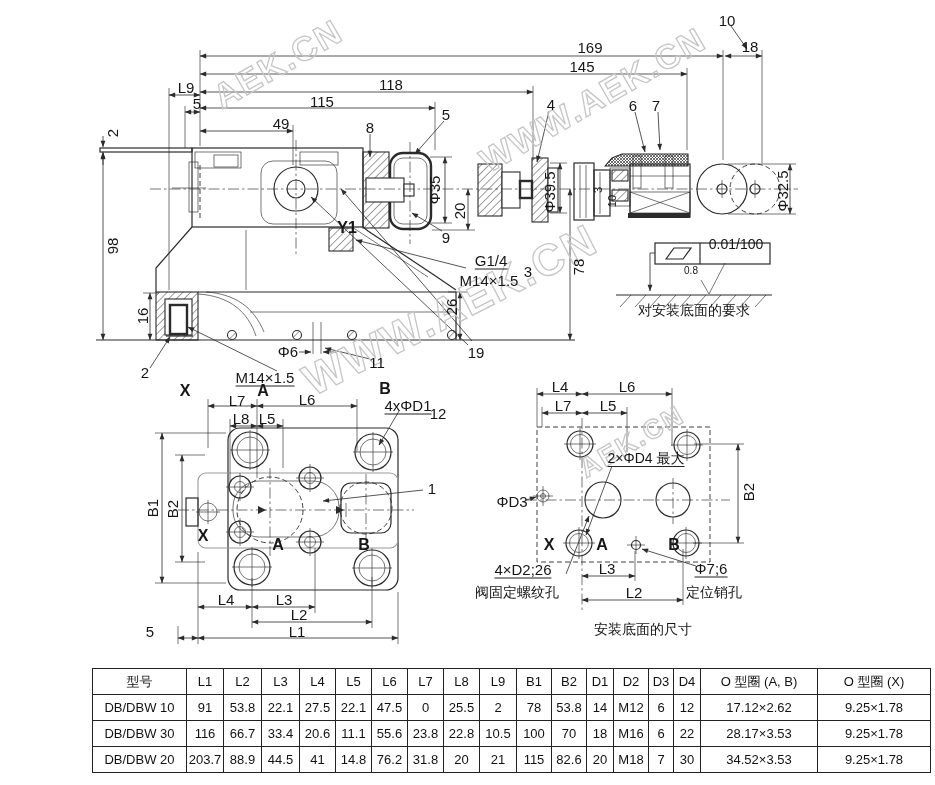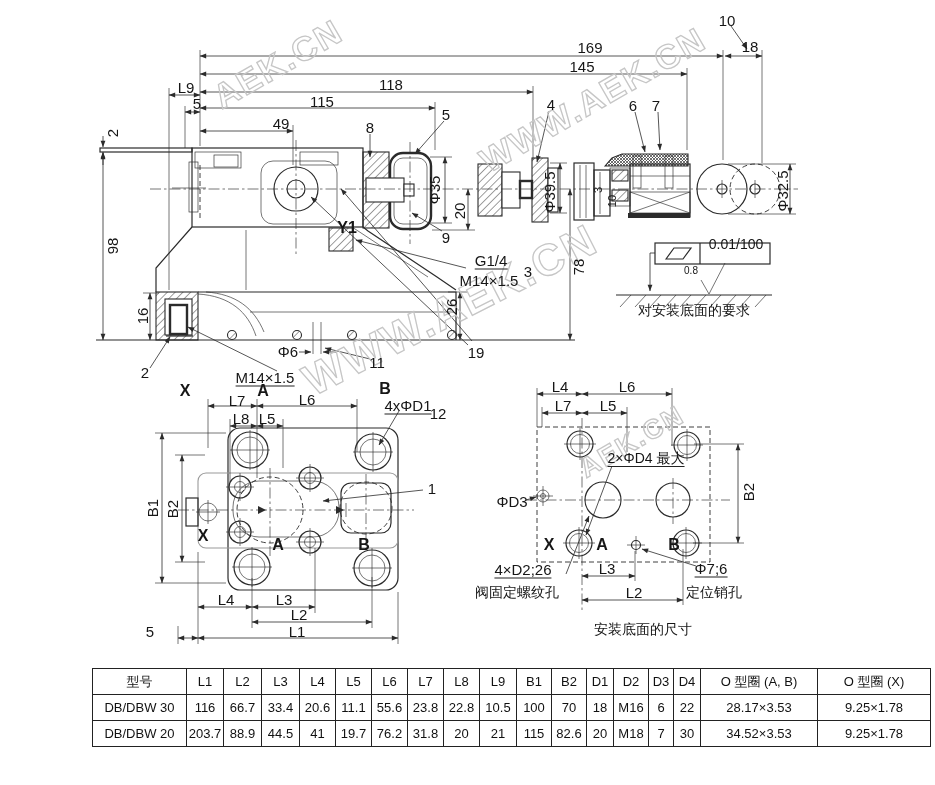--- a/index.html
+++ b/index.html
@@ -409,20 +409,40 @@
           <th>D1</th>
           <th>D2</th>
           <th>D3</th>
           <th>D4</th>
           <th>O 型圈 (A, B)</th>
           <th>O 型圈 (X)</th>
         </tr>
   </thead>
   <tbody>
         <tr>
+          <td>DB/DBW 10</td>
+          <td>91</td>
+          <td>53.8</td>
+          <td>22.1</td>
+          <td>27.5</td>
+          <td>22.1</td>
+          <td>47.5</td>
+          <td>0</td>
+          <td>25.5</td>
+          <td>2</td>
+          <td>78</td>
+          <td>53.8</td>
+          <td>14</td>
+          <td>M12</td>
+          <td>6</td>
+          <td>12</td>
+          <td>17.12×2.62</td>
+          <td>9.25×1.78</td>
+        </tr>
+        <tr>
           <td>DB/DBW 30</td>
           <td>116</td>
           <td>66.7</td>
           <td>33.4</td>
           <td>20.6</td>
           <td>11.1</td>
           <td>55.6</td>
           <td>23.8</td>
           <td>22.8</td>
           <td>10.5</td>
@@ -434,21 +454,21 @@
           <td>22</td>
           <td>28.17×3.53</td>
           <td>9.25×1.78</td>
         </tr>
         <tr>
           <td>DB/DBW 20</td>
           <td>203.7</td>
           <td>88.9</td>
           <td>44.5</td>
           <td>41</td>
-          <td>19.7</td>
+          <td>14.8</td>
           <td>76.2</td>
           <td>31.8</td>
           <td>20</td>
           <td>21</td>
           <td>115</td>
           <td>82.6</td>
           <td>20</td>
           <td>M18</td>
           <td>7</td>
           <td>30</td>

